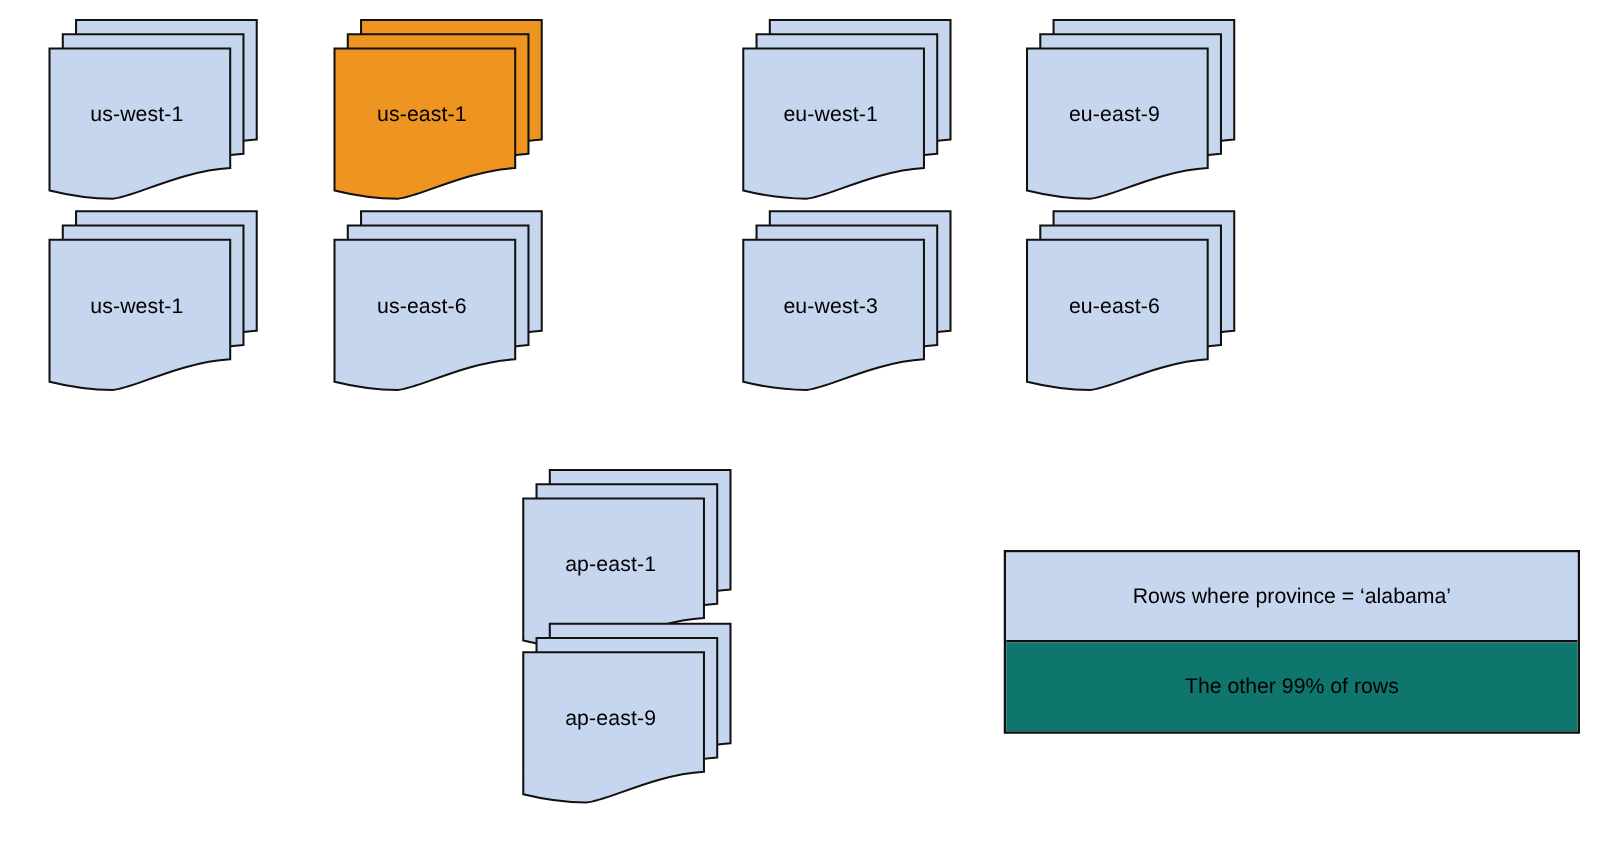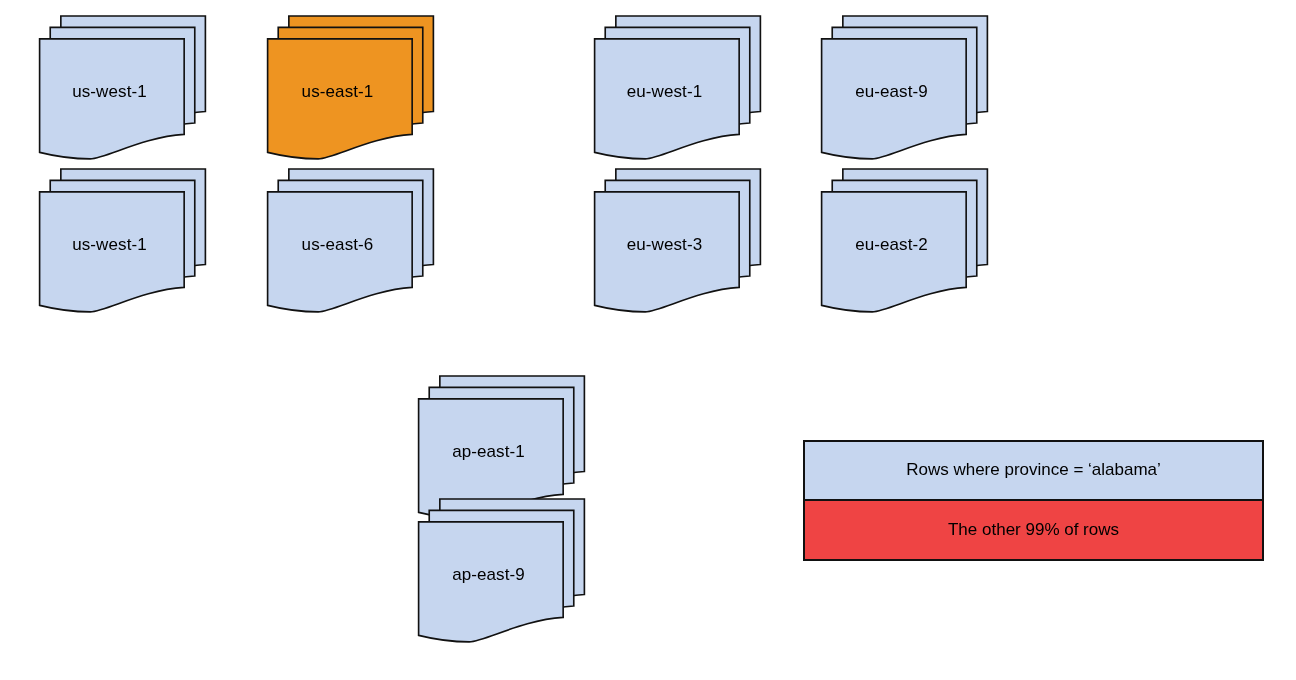--- a/index.html
+++ b/index.html
@@ -46,39 +46,39 @@
     white-space: nowrap;
     pointer-events: none;
   }
 
   
   .legend {
     position: absolute;
     left: 803px;
     top: 440px;
     width: 461px;
-    height: 121px;
+    height: 147px;
     border: 2px solid #111111;
     box-sizing: border-box;
   }
   .legend-row {
     height: 50%;
     display: flex;
     align-items: center;
     justify-content: center;
     font-size: 17px;
     color: #000000;
     box-sizing: border-box;
   }
   .legend-row-top {
     background: #c6d6ef;
     border-bottom: 2px solid #111111;
   }
   .legend-row-bottom {
-    background: #ef4444;
+    background: #0f766e;
   }
 </style>
 </head>
 <body>
 
 <div id="canvas">
 
   <div id="stacks-layer">
       <div class="doc-stack" style="left: 21px; top: 16px;">
         <svg viewBox="0 0 203 180" width="203" height="180">
@@ -135,21 +135,21 @@
           <path d="M0,28 L177,28 L177,145 C127,148 82,174 62,175 C36,175 16,171 0,167 Z" fill="#c6d6ef" stroke="#111111" stroke-width="2" stroke-linejoin="miter"></path>
         </svg>
         <div class="doc-label">eu-west-3</div>
       </div>
       <div class="doc-stack" style="left: 803px; top: 169px;">
         <svg viewBox="0 0 203 180" width="203" height="180">
           <path d="M26,0 L203,0 L203,117 C153,120 108,146 88,147 C62,147 42,143 26,139 Z" fill="#c6d6ef" stroke="#111111" stroke-width="2" stroke-linejoin="miter"></path>
           <path d="M13,14 L190,14 L190,131 C140,134 95,160 75,161 C49,161 29,157 13,153 Z" fill="#c6d6ef" stroke="#111111" stroke-width="2" stroke-linejoin="miter"></path>
           <path d="M0,28 L177,28 L177,145 C127,148 82,174 62,175 C36,175 16,171 0,167 Z" fill="#c6d6ef" stroke="#111111" stroke-width="2" stroke-linejoin="miter"></path>
         </svg>
-        <div class="doc-label">eu-east-2</div>
+        <div class="doc-label">eu-east-6</div>
       </div>
       <div class="doc-stack" style="left: 400px; top: 346px; margin-top: 30px;">
         <svg viewBox="0 0 203 180" width="203" height="180">
           <path d="M26,0 L203,0 L203,117 C153,120 108,146 88,147 C62,147 42,143 26,139 Z" fill="#c6d6ef" stroke="#111111" stroke-width="2" stroke-linejoin="miter"></path>
           <path d="M13,14 L190,14 L190,131 C140,134 95,160 75,161 C49,161 29,157 13,153 Z" fill="#c6d6ef" stroke="#111111" stroke-width="2" stroke-linejoin="miter"></path>
           <path d="M0,28 L177,28 L177,145 C127,148 82,174 62,175 C36,175 16,171 0,167 Z" fill="#c6d6ef" stroke="#111111" stroke-width="2" stroke-linejoin="miter"></path>
         </svg>
         <div class="doc-label">ap-east-1</div>
       </div>
       <div class="doc-stack" style="left: 400px; top: 499px;">

